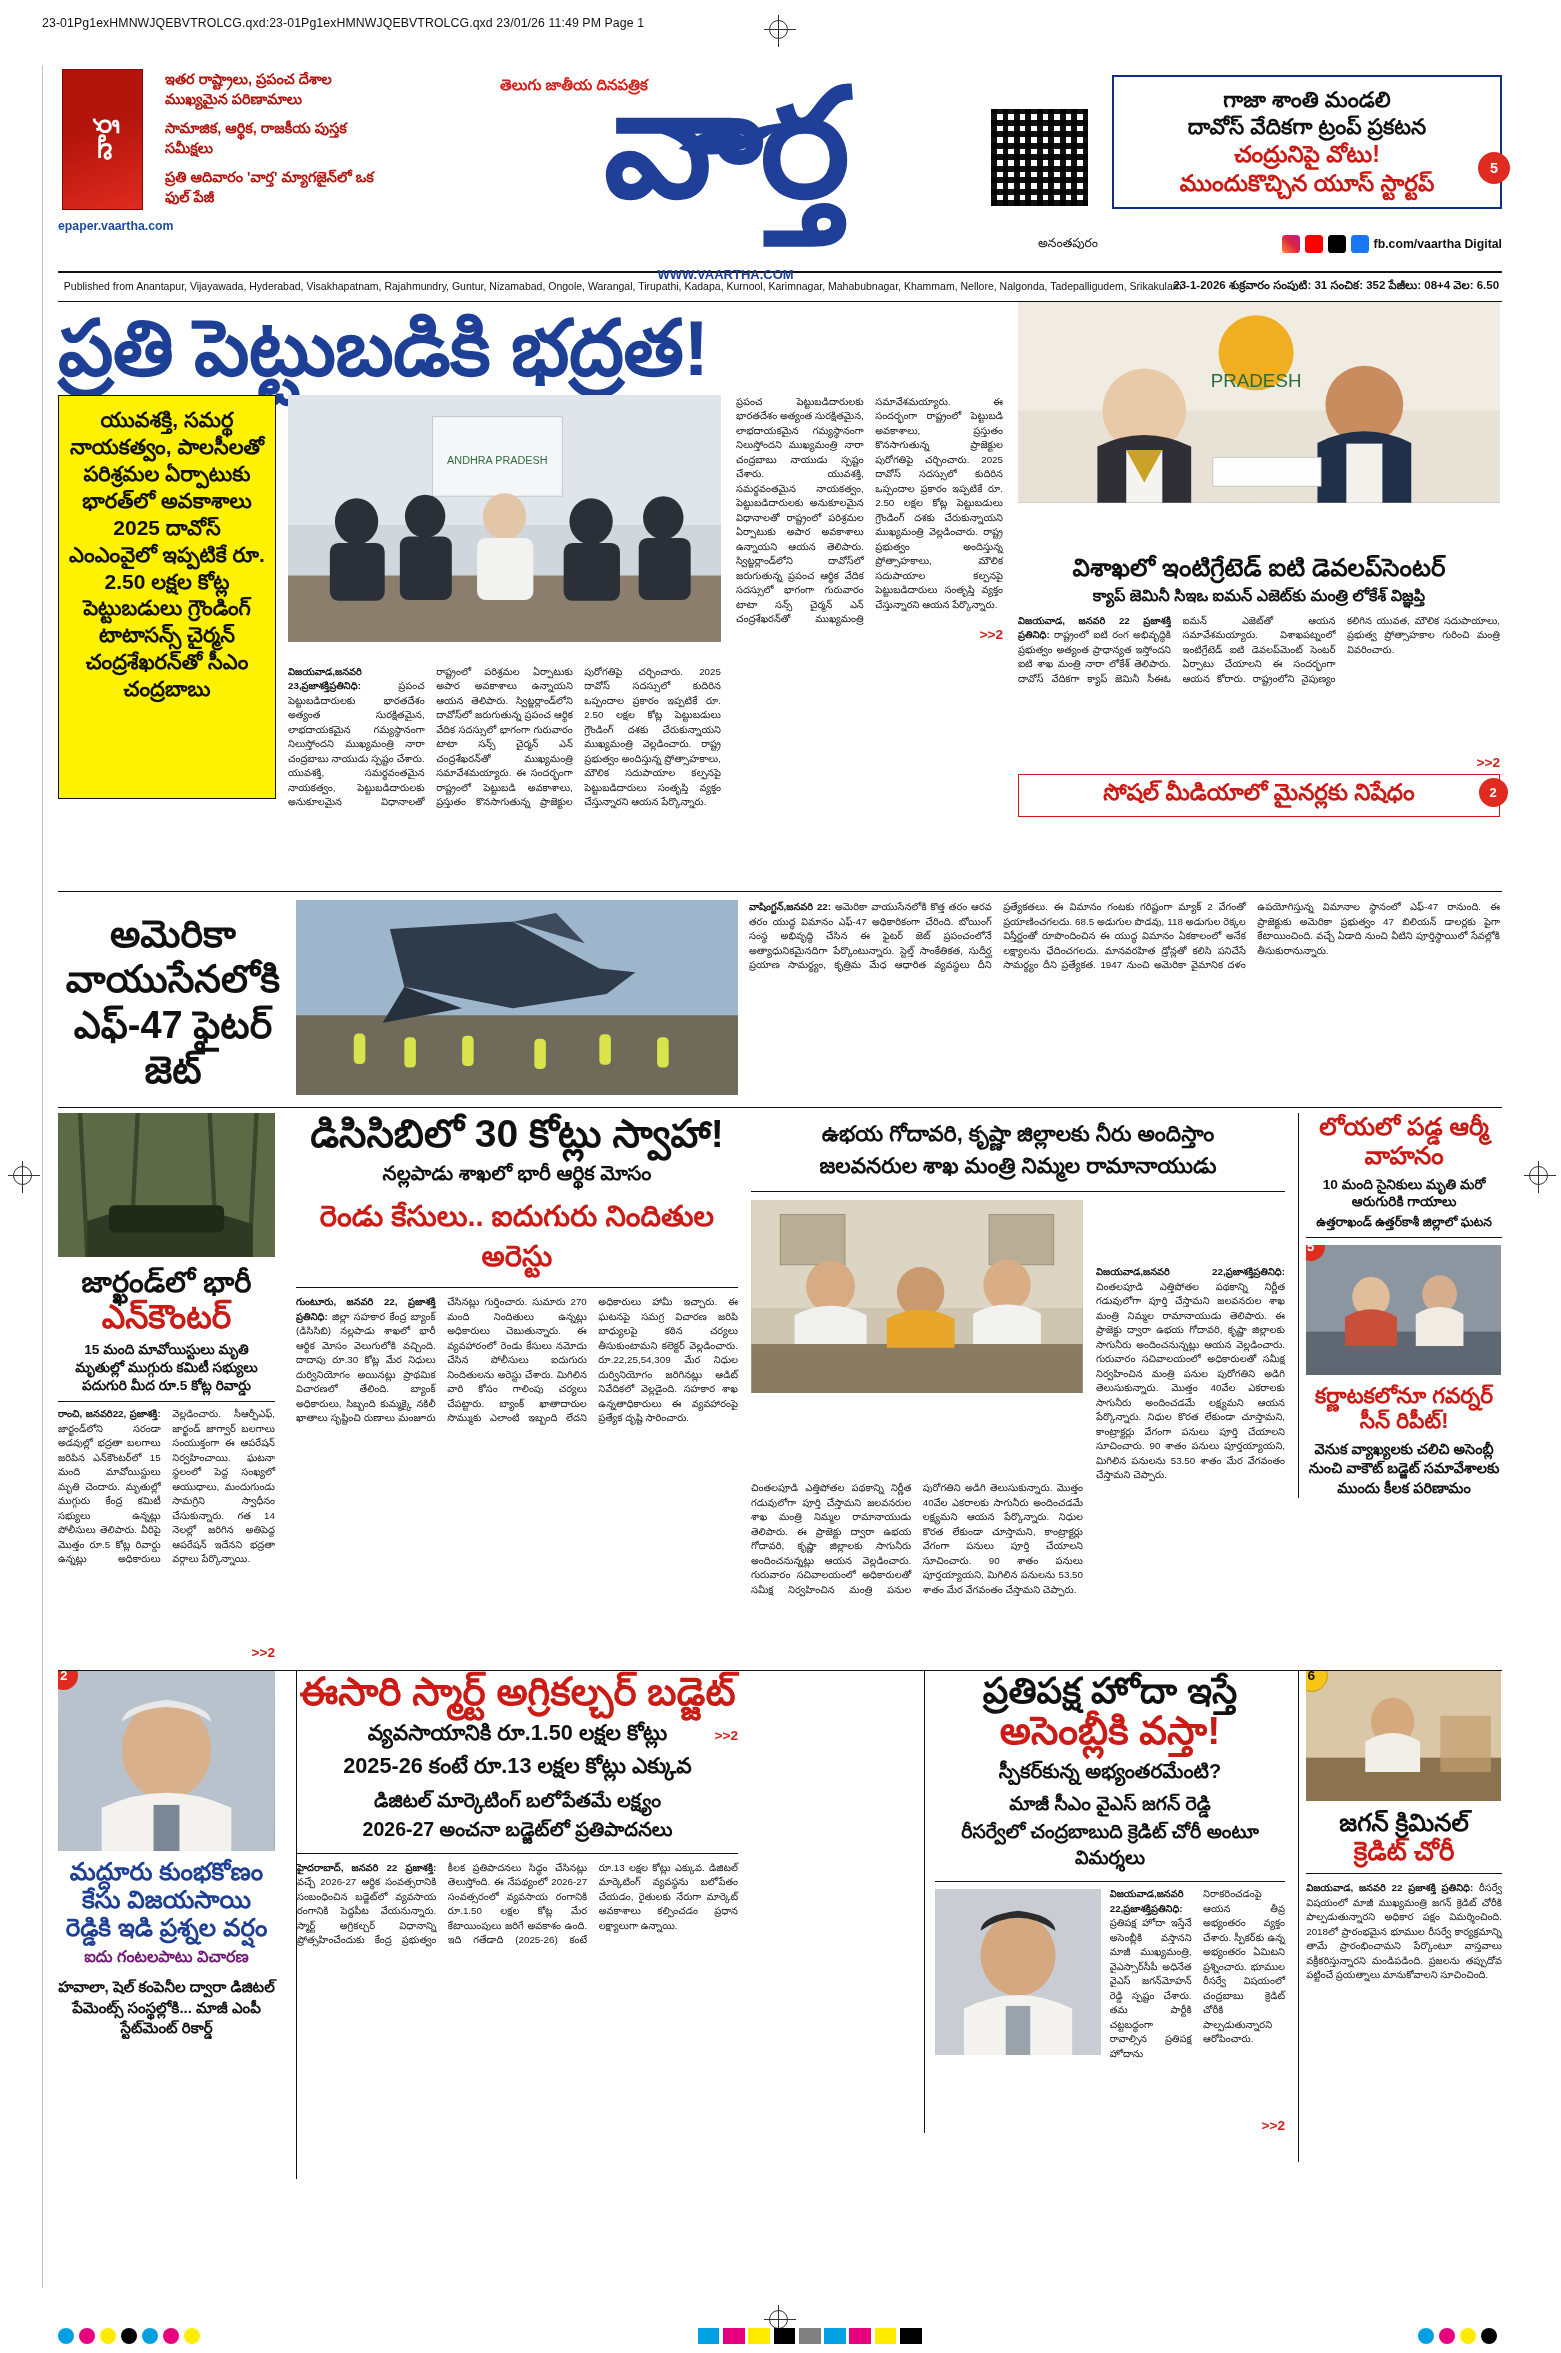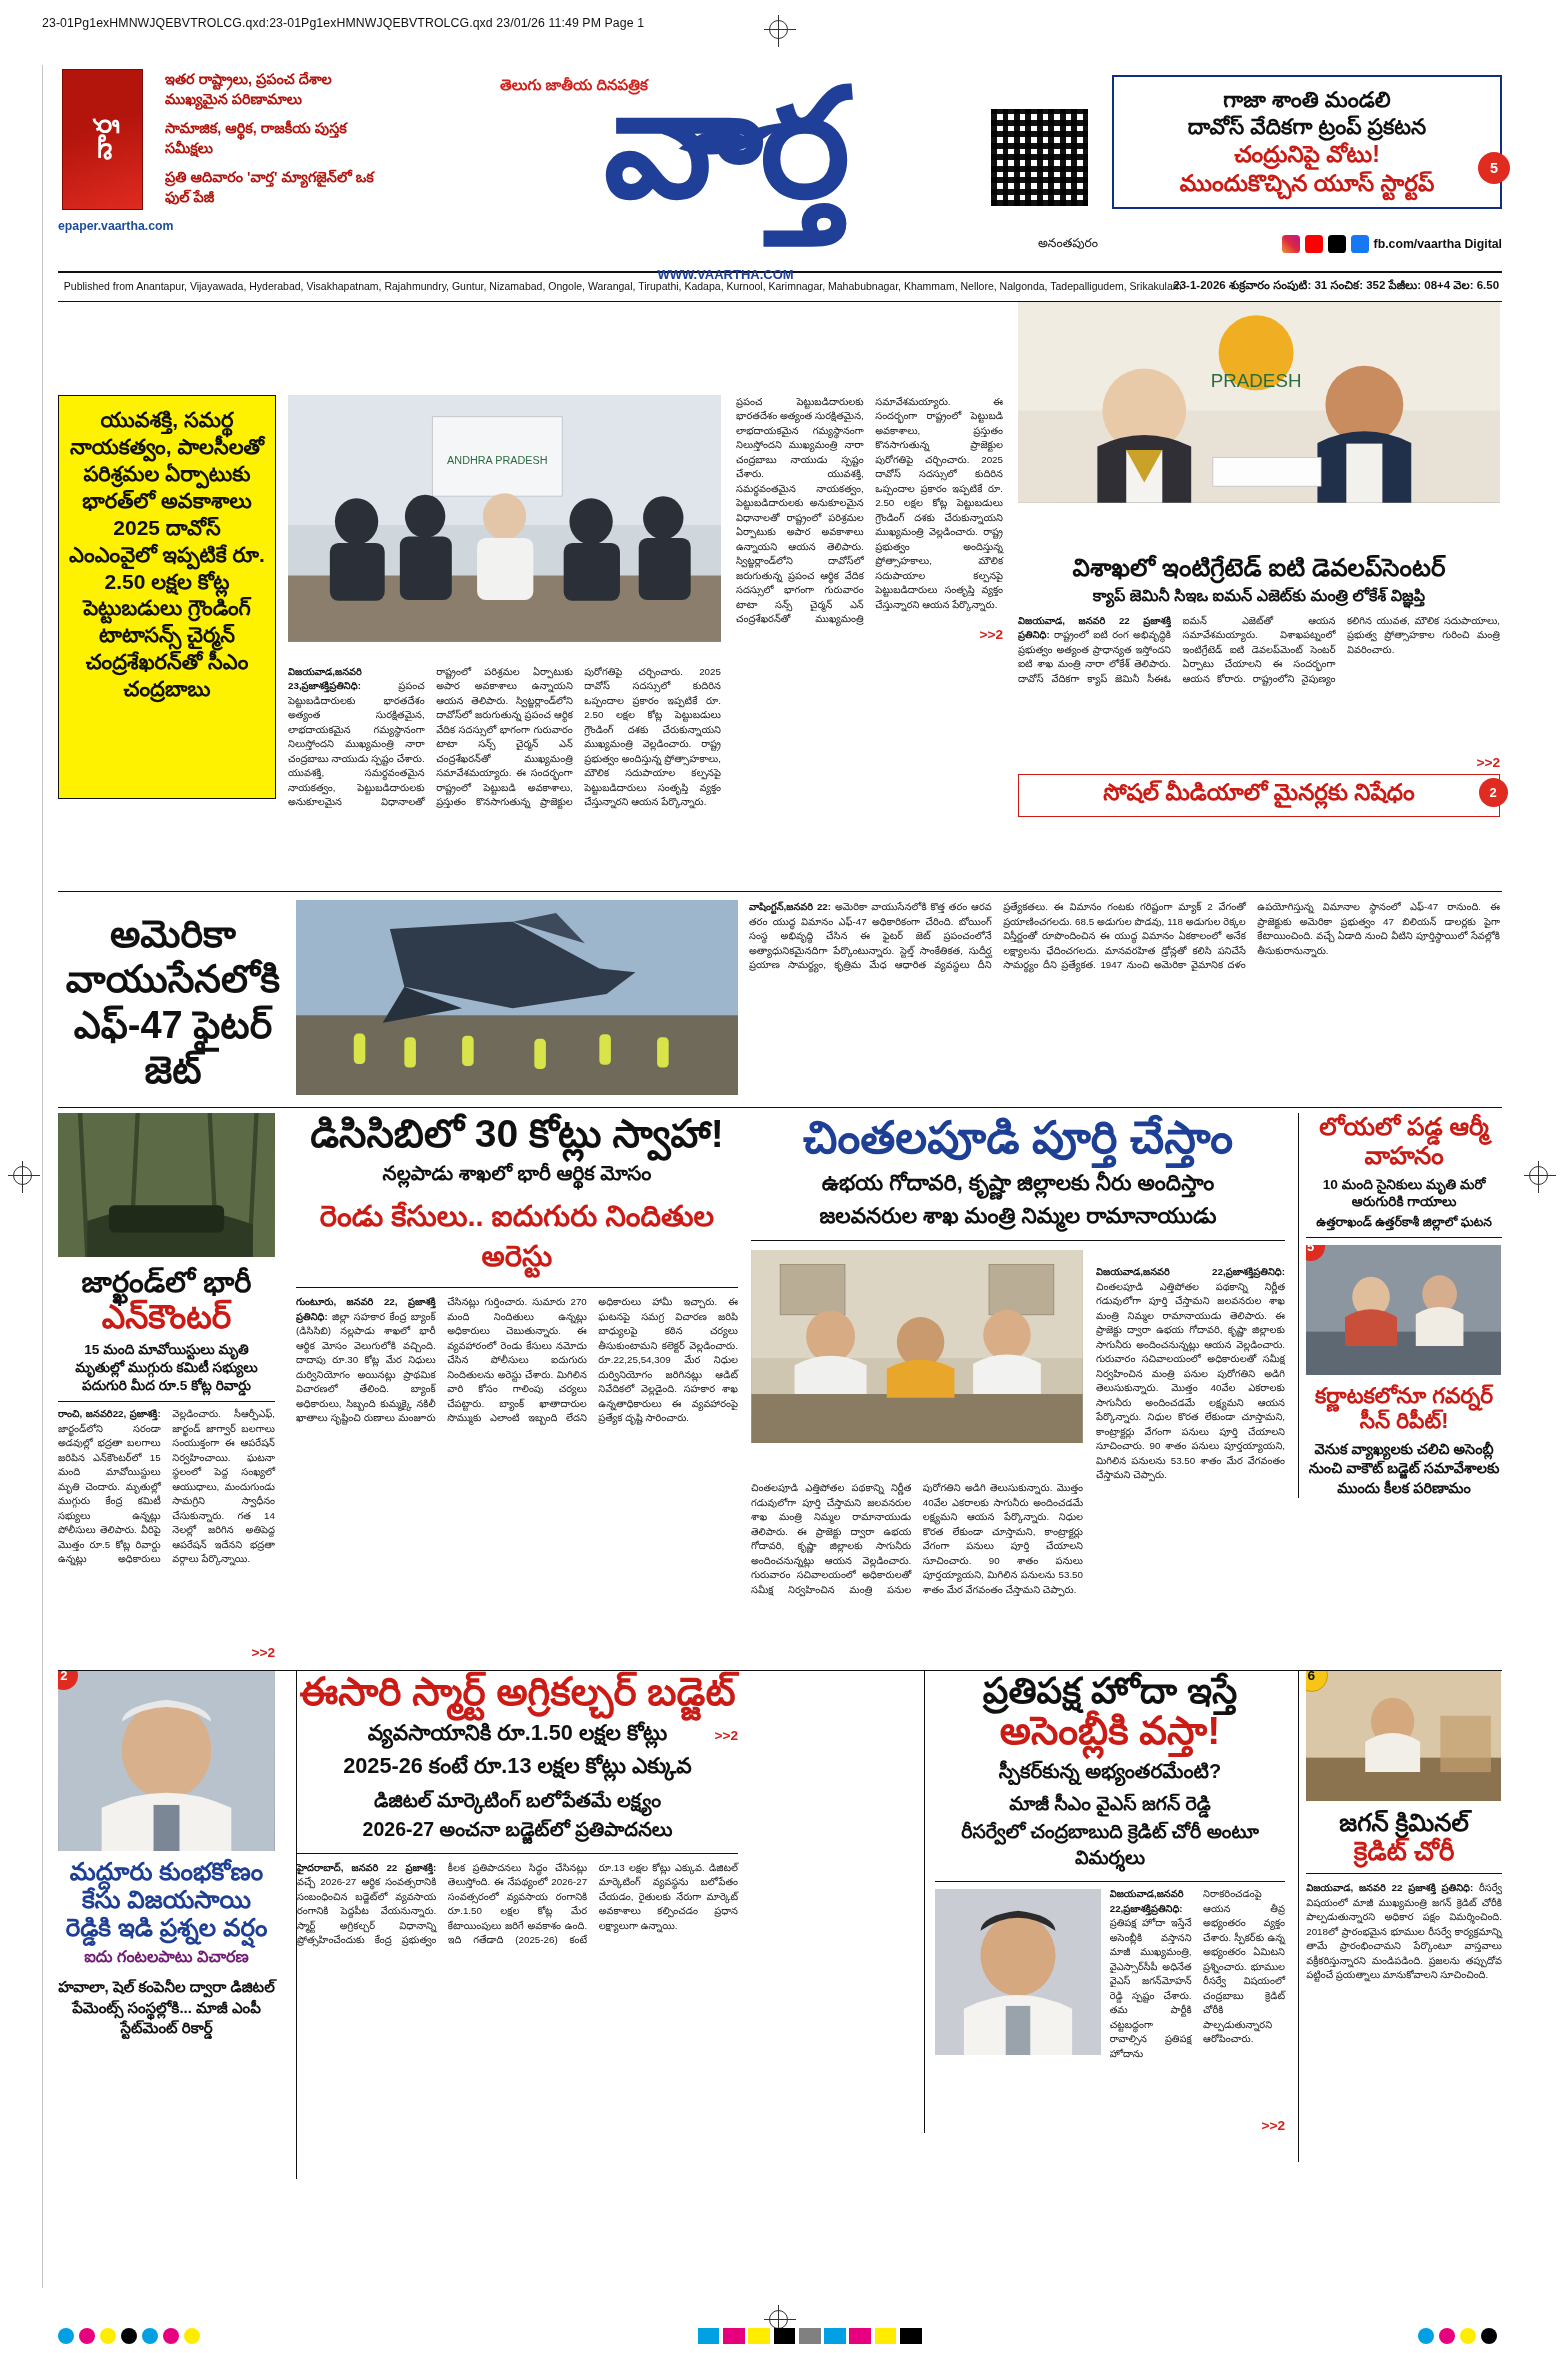--- a/index.html
+++ b/index.html
@@ -316,20 +316,21 @@
       </div>
     </div>
 
     <div class="pubstrip">
       <div class="left">Published from Anantapur, Vijayawada, Hyderabad, Visakhapatnam, Rajahmundry, Guntur, Nizamabad, Ongole, Warangal, Tirupathi, Kadapa, Kurnool, Karimnagar, Mahabubnagar, Khammam, Nellore, Nalgonda, Tadepalligudem, Srikakulam</div>
       <div class="right">23-1-2026 శుక్రవారం సంపుటి: 31 సంచిక: 352 పేజీలు: 08+4 వెల: 6.50</div>
     </div>
 
     <div style="position:relative;height:577px;margin-top:5.8px;">
 
+      <div class="lead-headline" style="position:absolute;left:0;top:0;">ప్రతి పెట్టుబడికి భద్రత!</div>
 
       <div class="photo gov-photo" style="position:absolute;left:960px;top:-5.8px;width:482px;height:201px;">
         <svg viewBox="0 0 668 278" width="482" height="201">
           <rect width="668" height="278" fill="#e8e2d6"></rect>
           <rect x="0" y="0" width="668" height="150" fill="#f1ece2"></rect>
           <circle cx="330" cy="70" r="52" fill="#f0a500" opacity="0.85"></circle>
           <text x="330" y="118" font-size="26" fill="#2b6b3c" text-anchor="middle" font-family="Liberation Sans">PRADESH</text>
           <g>
             <ellipse cx="175" cy="150" rx="58" ry="58" fill="#e8c9a8"></ellipse>
             <path d="M110 278 L110 200 Q175 168 240 200 L240 278 Z" fill="#2f2f35"></path>
@@ -462,21 +463,20 @@
         <div style="font-size:20px;font-weight:bold;color:#111;text-align:center;margin-top:5.8px;">నల్లపాడు శాఖలో భారీ ఆర్థిక మోసం</div>
         <div style="font-size:29px;font-weight:bold;color:#cc1a14;text-align:center;margin-top:10px;border-bottom:1.4px solid #111;padding-bottom:7.2px;">రెండు కేసులు.. ఐదుగురు నిందితుల అరెస్టు</div>
         <div class="col-text" style="column-count:3;margin-top:7.2px;height:433px;">
           <span class="dateline">గుంటూరు, జనవరి 22, ప్రజాశక్తి ప్రతినిధి:</span>
           <span>జిల్లా సహకార కేంద్ర బ్యాంక్ (డిసిసిబి) నల్లపాడు శాఖలో భారీ ఆర్థిక మోసం వెలుగులోకి వచ్చింది. దాదాపు రూ.30 కోట్ల మేర నిధులు దుర్వినియోగం అయినట్లు ప్రాథమిక విచారణలో తేలింది. బ్యాంక్ అధికారులు, సిబ్బంది కుమ్మక్కై నకిలీ ఖాతాలు సృష్టించి రుణాలు మంజూరు చేసినట్లు గుర్తించారు. సుమారు 270 మంది నిందితులు ఉన్నట్లు అధికారులు చెబుతున్నారు. ఈ వ్యవహారంలో రెండు కేసులు నమోదు చేసిన పోలీసులు ఐదుగురు నిందితులను అరెస్టు చేశారు. మిగిలిన వారి కోసం గాలింపు చర్యలు చేపట్టారు. బ్యాంక్ ఖాతాదారుల సొమ్ముకు ఎలాంటి ఇబ్బంది లేదని అధికారులు హామీ ఇచ్చారు. ఈ ఘటనపై సమగ్ర విచారణ జరిపి బాధ్యులపై కఠిన చర్యలు తీసుకుంటామని కలెక్టర్ వెల్లడించారు. రూ.22,25,54,309 మేర నిధుల దుర్వినియోగం జరిగినట్లు ఆడిట్ నివేదికలో వెల్లడైంది. సహకార శాఖ ఉన్నతాధికారులు ఈ వ్యవహారంపై ప్రత్యేక దృష్టి సారించారు.</span>
         </div>
         <div class="more" style="text-align:right;">&gt;&gt;2</div>
       </div>
 
       <div style="position:absolute;left:693px;top:0;width:534px;">
-        <div style="font-size:45px;font-weight:bold;color:#1d3f96;text-align:center;line-height:1.1;">చింతలపూడి పూర్తి చేస్తాం</div>
         <div style="font-size:21.7px;font-weight:bold;color:#111;text-align:center;margin-top:7.2px;">ఉభయ గోదావరి, కృష్ణా జిల్లాలకు నీరు అందిస్తాం</div>
         <div style="font-size:21.7px;font-weight:bold;color:#111;text-align:center;margin-top:2.9px;border-bottom:1.4px solid #111;padding-bottom:7.2px;">జలవనరుల శాఖ మంత్రి నిమ్మల రామానాయుడు</div>
 
         <div class="photo desk-photo" style="margin-top:8.7px;width:332px;height:193px;">
           <svg viewBox="0 0 460 268" width="332" height="193">
             <rect width="460" height="268" fill="#cfc6b2"></rect>
             <rect x="0" y="0" width="460" height="150" fill="#ddd5c3"></rect>
             <rect x="40" y="20" width="90" height="70" fill="#b9ad95" stroke="#8d846f"></rect>
             <rect x="330" y="20" width="90" height="70" fill="#b9ad95" stroke="#8d846f"></rect>
             <rect x="0" y="200" width="460" height="68" fill="#8a7c63"></rect>

